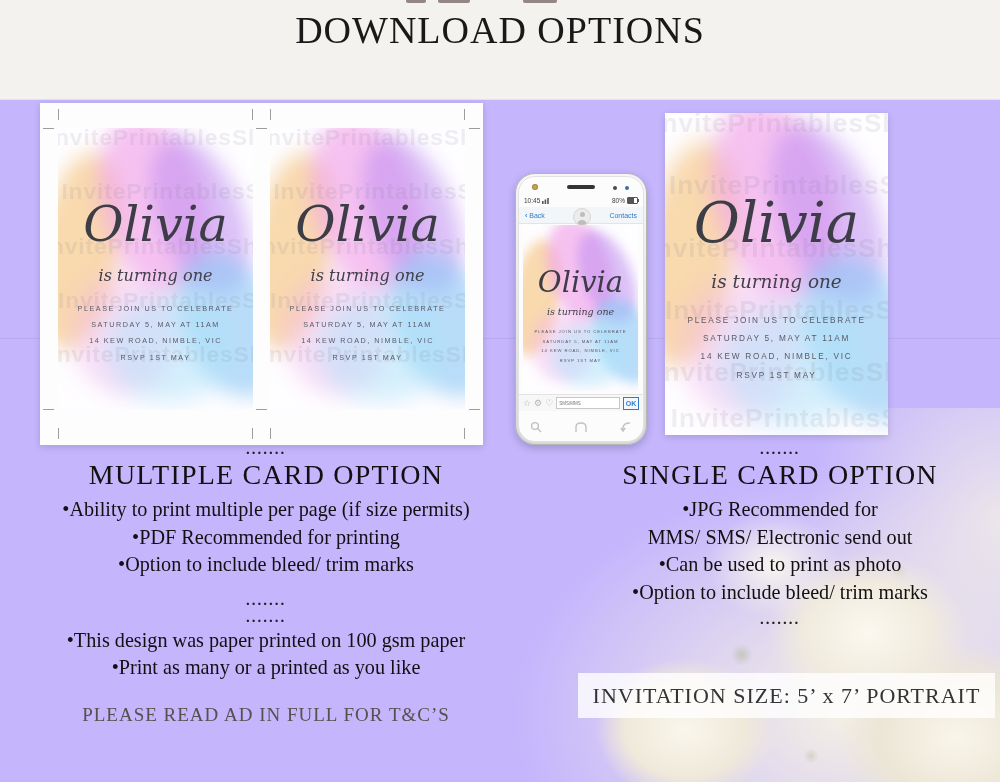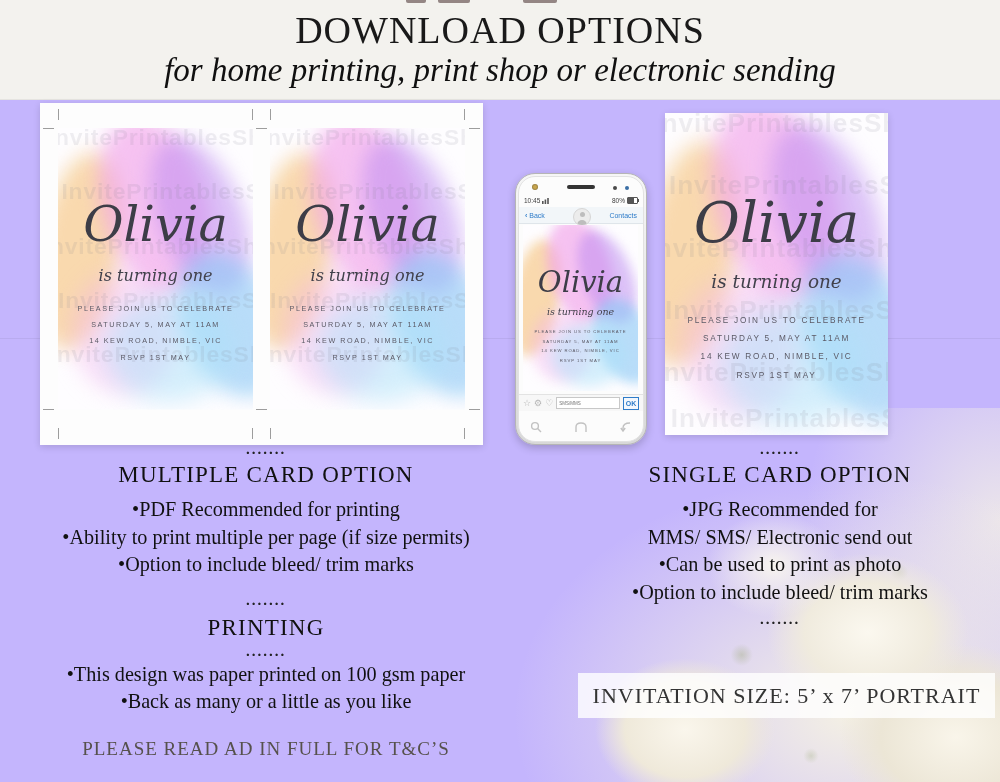--- a/index.html
+++ b/index.html
@@ -69,21 +69,21 @@
   .tb-input{flex:1;height:10px;min-width:0;border:1px solid #c8c8c8;background:#fff;font-size:4.5px;color:#999;padding:0 2px;font-family:"Liberation Sans",sans-serif;}
   .tb-ok{width:14px;height:11px;border:1px solid #2f7cc9;color:#2f7cc9;background:#f2f7fd;font-family:"Liberation Sans",sans-serif;font-weight:bold;font-size:7px;display:flex;align-items:center;justify-content:center;}
   .cap-row{position:absolute;left:14px;right:14px;top:244px;height:18px;display:flex;justify-content:space-between;align-items:center;}
   .cap-row svg{display:block;}
 
   
   .col{position:absolute;top:442px;text-align:center;color:#111;}
   .col-left{left:10px;width:512px;}
   .col-right{left:556px;width:448px;}
   .dots{font-size:15px;font-weight:bold;letter-spacing:2px;line-height:14px;color:#222;}
-  .sec-title{font-size:23px;line-height:26px;letter-spacing:1.2px;margin-top:6px;}
+  .sec-title{font-size:28px;line-height:26px;letter-spacing:1.2px;margin-top:6px;}
   .bullets{margin-top:8px;font-size:20.2px;line-height:27.5px;}
   .dots-mid{margin-top:14px;}
   .printing-title{margin-top:8px;}
   .dots-sm{margin-top:3px;}
   .bullets-b{margin-top:3px;}
   .dots-r{margin-top:6px;}
   .footer-note{margin-top:22px;font-size:19px;letter-spacing:1px;color:#56514c;}
   .size-banner{position:absolute;left:578px;top:673px;width:417px;height:45px;background:rgba(255,255,255,0.80);display:flex;align-items:center;justify-content:center;font-size:22px;letter-spacing:1px;color:#343434;}
 </style>
 </head>
@@ -93,21 +93,20 @@
 
   <div class="bg-top"></div>
   <div class="seam" style="top:99px"></div>
   <div class="seam" style="top:338px"></div>
   <div class="crop-mark" style="left:406px;width:20px"></div>
   <div class="crop-mark" style="left:438px;width:32px"></div>
   <div class="crop-mark" style="left:523px;width:34px"></div>
   <div class="flowers"></div>
 
   <div class="title">DOWNLOAD OPTIONS</div>
-  <div class="subtitle">for home printing, print shop or electronic sending</div>
 
   <div class="sheet">
     <div class="tick-v" style="left:18px;top:6px"></div>
     <div class="tick-v" style="left:212px;top:6px"></div>
     <div class="tick-v" style="left:230px;top:6px"></div>
     <div class="tick-v" style="left:424px;top:6px"></div>
     <div class="tick-v" style="left:18px;top:325px"></div>
     <div class="tick-v" style="left:212px;top:325px"></div>
     <div class="tick-v" style="left:230px;top:325px"></div>
     <div class="tick-v" style="left:424px;top:325px"></div>
@@ -259,30 +258,29 @@
         <div>14 KEW ROAD, NIMBLE, VIC</div>
         <div>RSVP 1ST MAY</div>
       </div>
     </div>
   </div>
 
   <div class="col col-left">
     <div class="dots">.......</div>
     <div class="sec-title">MULTIPLE CARD OPTION</div>
     <div class="bullets">
+      <div>•Ability to print multiple per page (if size permits)</div>
       <div>•PDF Recommended for printing</div>
-      <div>•Ability to print multiple per page (if size permits)</div>
       <div>•Option to include bleed/ trim marks</div>
     </div>
     <div class="dots dots-mid">.......</div>
-    <div class="sec-title printing-title">PRINTING</div>
     <div class="dots dots-sm">.......</div>
     <div class="bullets bullets-b">
       <div>•This design was paper printed on 100 gsm paper</div>
-      <div>•Back as many or a little as you like</div>
+      <div>•Print as many or a printed as you like</div>
     </div>
     <div class="footer-note">PLEASE READ AD IN FULL FOR T&amp;C’S</div>
   </div>
 
   <div class="col col-right">
     <div class="dots">.......</div>
     <div class="sec-title">SINGLE CARD OPTION</div>
     <div class="bullets">
       <div>•JPG Recommended for</div>
       <div>MMS/ SMS/ Electronic send out</div>

